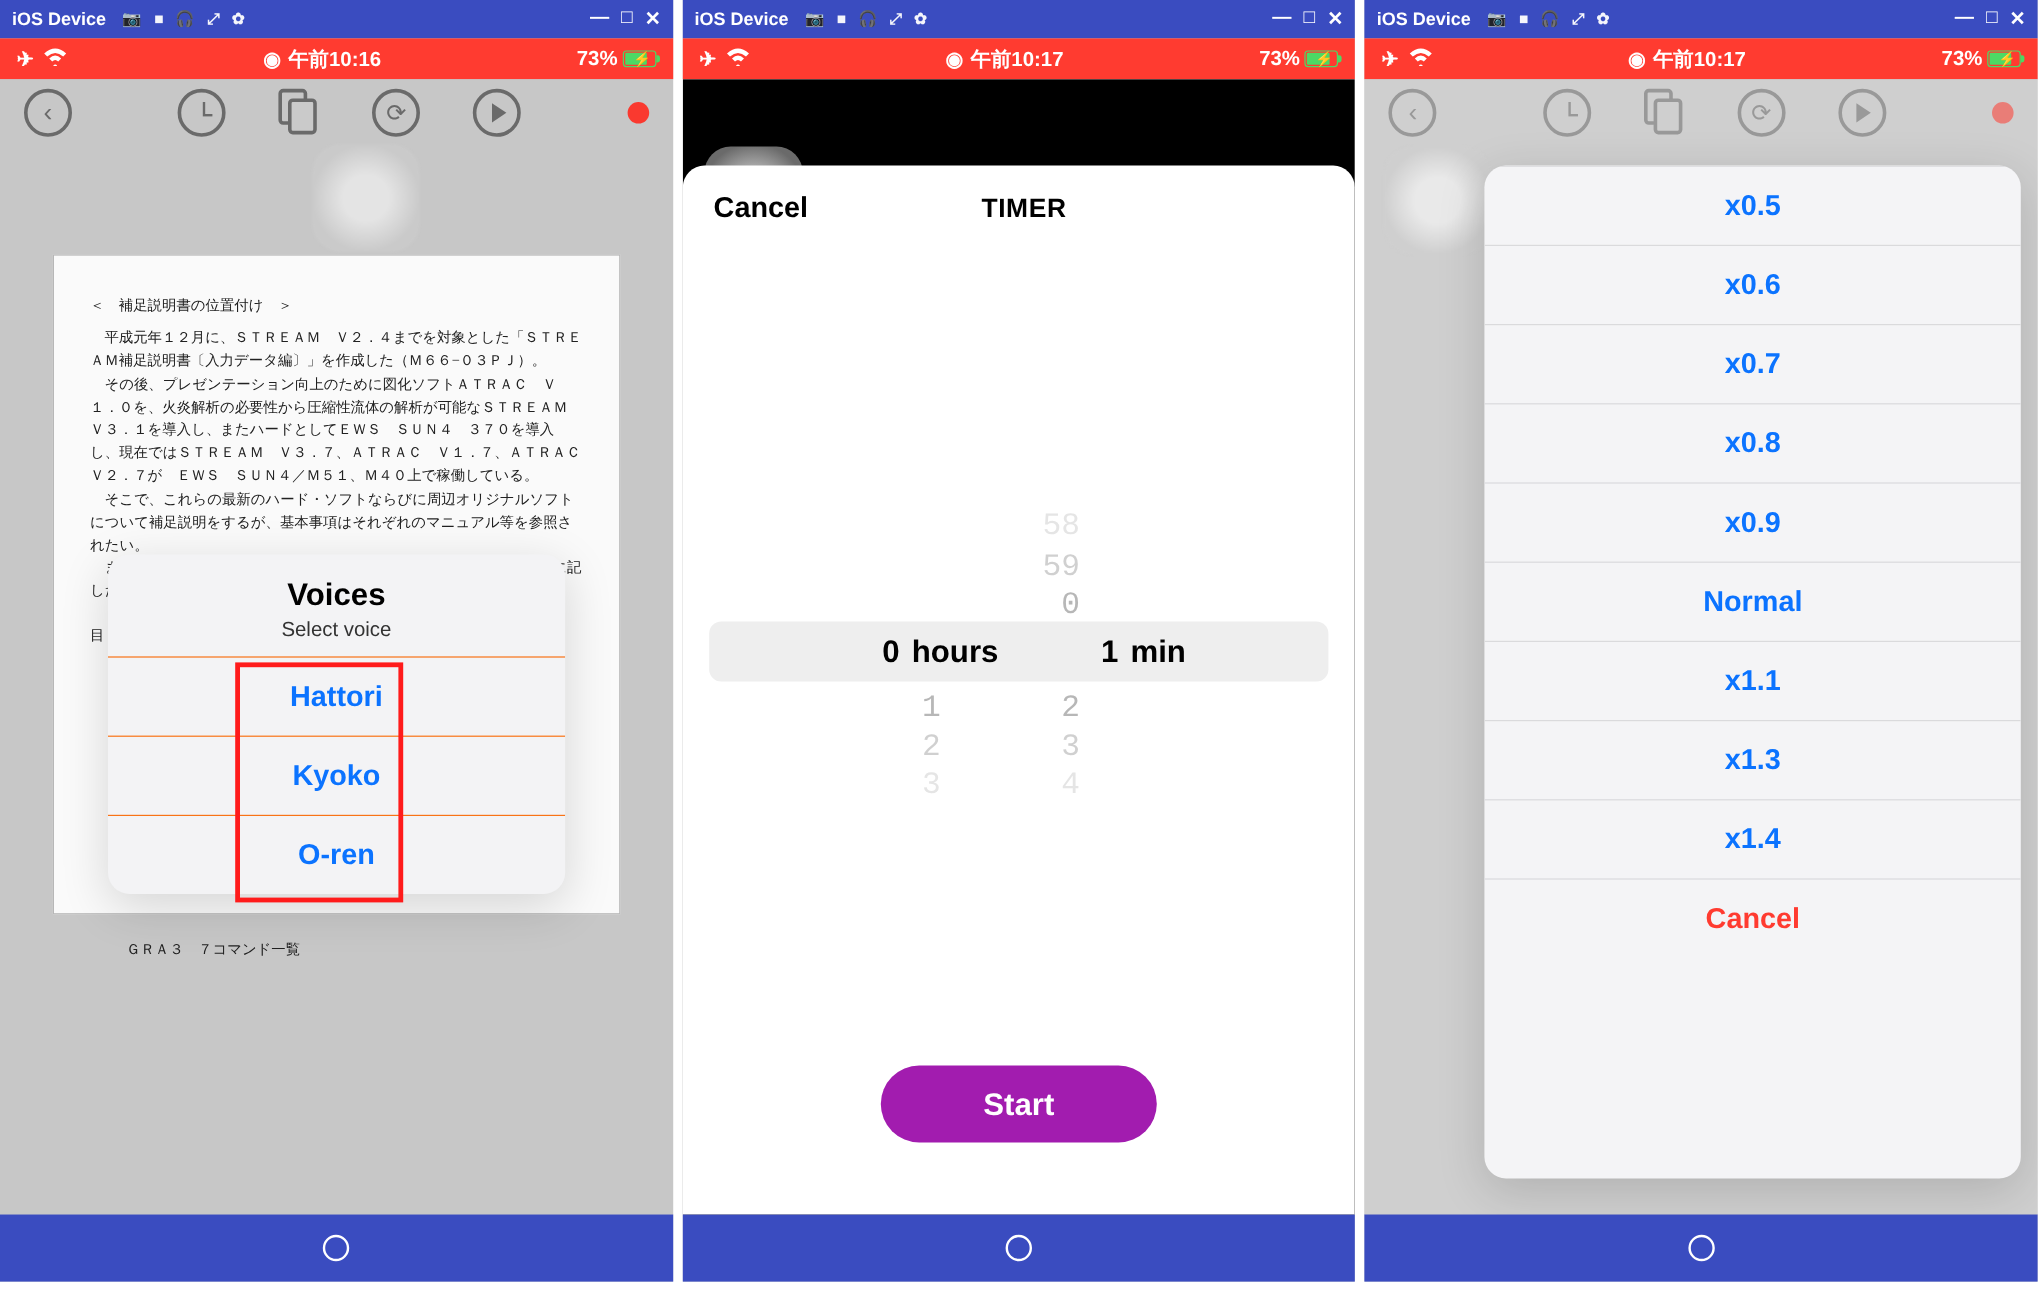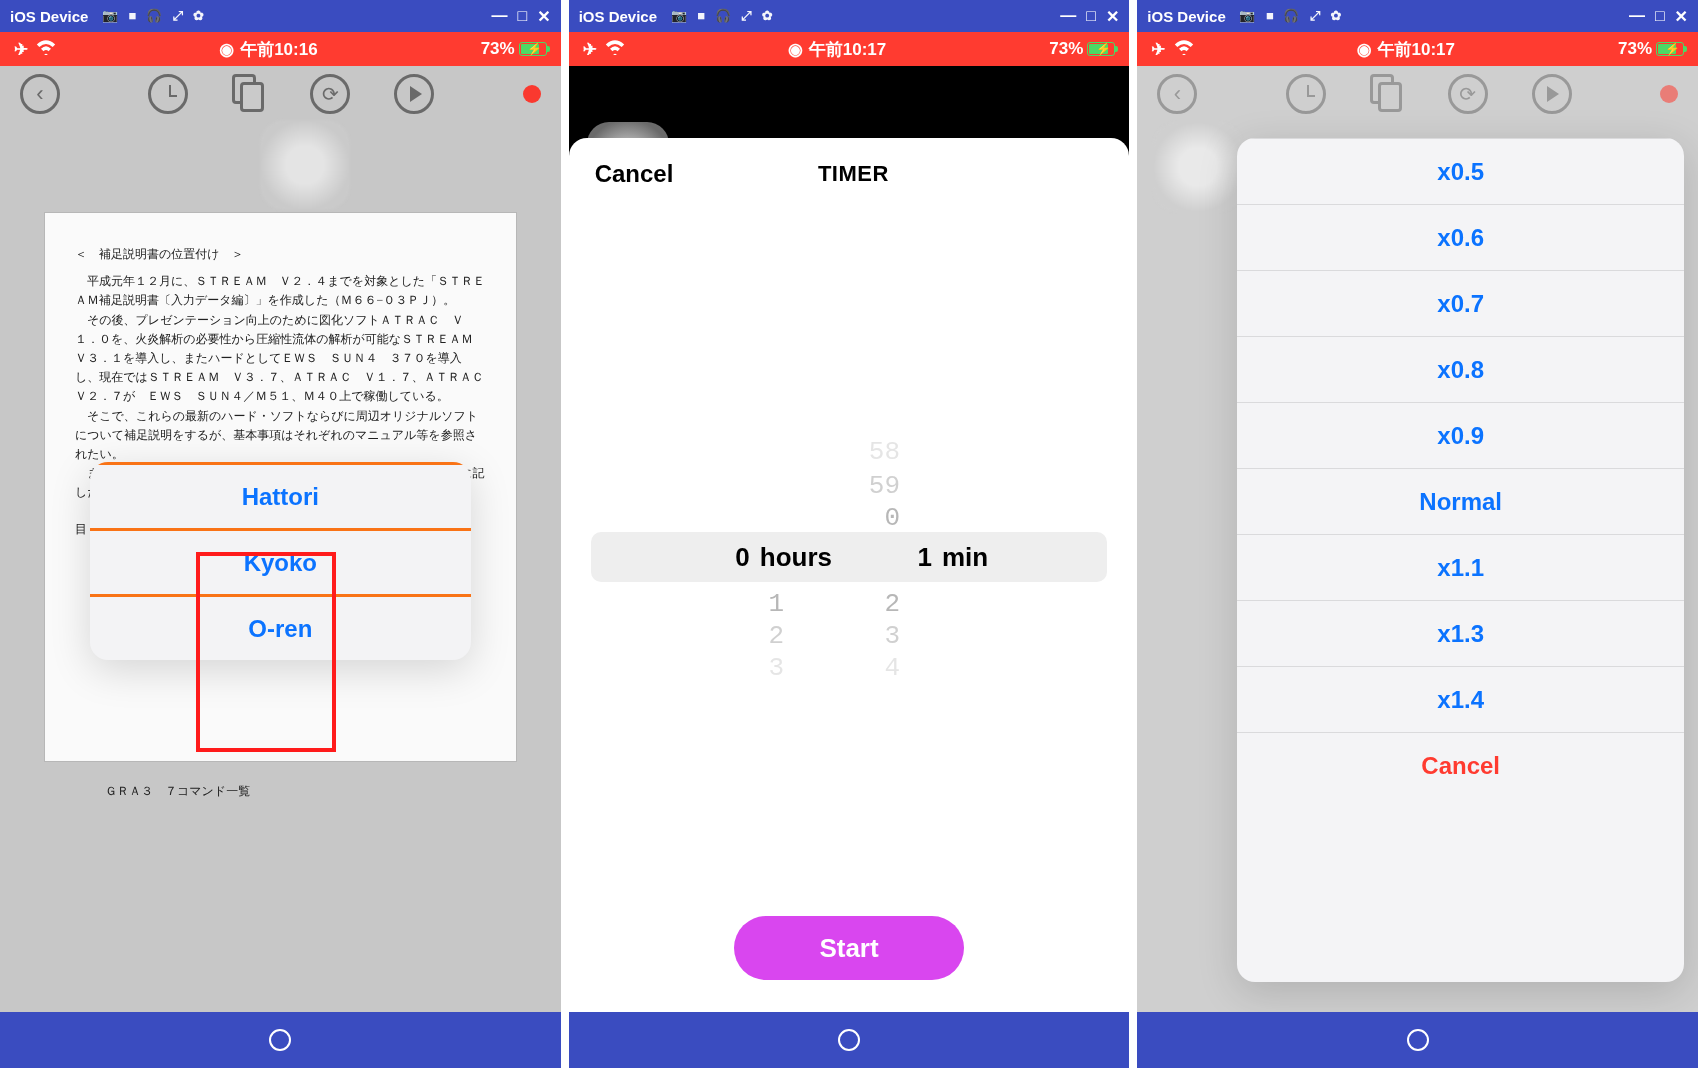--- a/index.html
+++ b/index.html
@@ -128,21 +128,21 @@
 
   .action-sheet{
     position:absolute; left:90px; right:90px; top:396px;
     background:#f3f3f5; border-radius:18px; overflow:hidden;
     box-shadow:0 10px 40px rgba(0,0,0,.15);
   }
   .as-head{ text-align:center; padding:18px 0 12px;}
   .as-title{ font-size:26px; font-weight:700;}
   .as-sub{ font-size:17px; color:#333; margin-top:4px;}
   .as-row{
-    height:66px; border-top:3px solid #f97316;
+    height:66px; border-top:1px solid #f97316;
     display:flex; align-items:center; justify-content:center;
     font-size:24px; font-weight:600; color:#0b73ff;
     cursor:pointer;
   }
   .red-highlight-box{
     position:absolute; border:4px solid #ff1b1b;
     left:196px; top:486px; width:140px; height:200px;
     pointer-events:none;
   }
 
@@ -173,22 +173,22 @@
   .ghost-col{ position:absolute; width:92%; pointer-events:none; font-size:26px; color:#999; font-weight:500;}
   .ghost-row{ display:flex; gap:10px; justify-content:center;}
   .ghost-row span{ width:40px; text-align:right; display:inline-block;}
   .g1{ top:calc(50% - 120px);} .g2{ top:calc(50% - 86px);} .g3{ top:calc(50% - 54px);}
   .g4{ top:calc(50% + 32px);} .g5{ top:calc(50% + 64px);} .g6{ top:calc(50% + 96px);}
   .ghost-col.g1,.ghost-col.g6{opacity:.25;}
   .ghost-col.g2,.ghost-col.g5{opacity:.45;}
   .ghost-col.g3,.ghost-col.g4{opacity:.7;}
   .ghost-col{ position:absolute;font-family:Liberation Mono, monospace;}
   .start-btn{
-    align-self:center; margin-bottom:32px;
-    width:230px; height:64px; border-radius:34px; background:#d946ef; color:#fff;
+    align-self:center; margin-bottom:60px;
+    width:230px; height:64px; border-radius:34px; background:#a21caf; color:#fff;
     font-size:26px; font-weight:600; display:flex; align-items:center; justify-content:center;
     cursor:pointer;
   }
 
   
   .s3-bg{ position:absolute; inset:0; background:#cfcfcf;}
   .rate-sheet{
     position:absolute; left:100px; right:14px; top:72px; bottom:30px;
     background:#f4f4f6; border-radius:18px; overflow:hidden;
     box-shadow:0 10px 40px rgba(0,0,0,.15);
@@ -277,20 +277,24 @@
 　そこで、これらの最新のハード・ソフトならびに周辺オリジナルソフトについて補足説明をするが、基本事項はそれぞれのマニュアル等を参照されたい。
 　また、「ＳＴＲＥＡＭ補足説明書〔入力データ編平成元年１２月〕」に記した事項についての重複説明は避けている。</div>
       <div class="sec-idx">目　次</div>
       <div style="margin-left:18px;margin-top:6px;">１．ハード構成</div>
       <div class="gra">ＧＲＡ３　７コマンド一覧</div>
     </div>
 
     <div class="dim-overlay"></div>
 
     <div class="action-sheet">
+      <div class="as-head">
+        <div class="as-title">Voices</div>
+        <div class="as-sub">Select voice</div>
+      </div>
       <div class="as-row">Hattori</div>
       <div class="as-row">Kyoko</div>
       <div class="as-row">O-ren</div>
     </div>
     <div class="red-highlight-box"></div>
   </div>
 
   <div class="navbar">
     <div class="navcircle"></div>
   </div>

